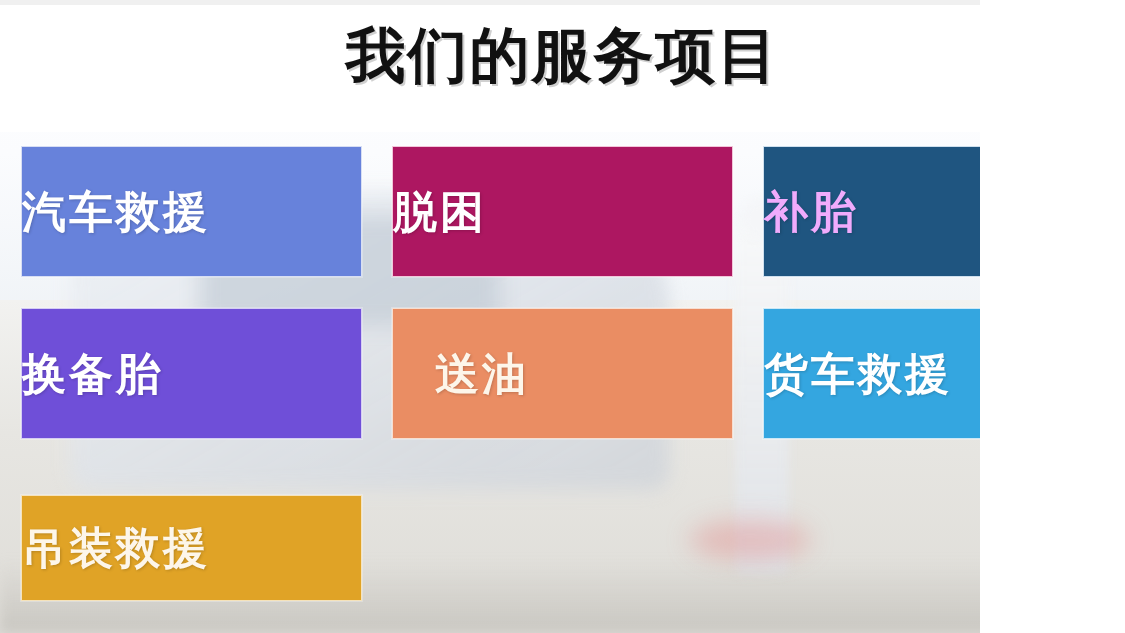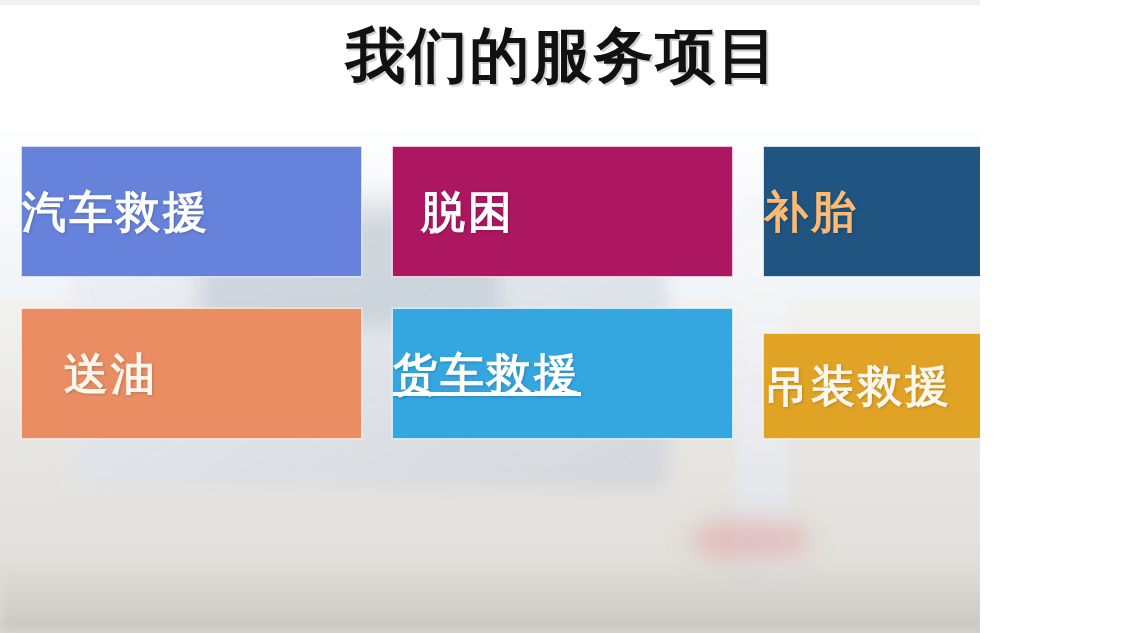--- a/index.html
+++ b/index.html
@@ -199,36 +199,39 @@
 
   <div class="title">我们的服务项目</div>
 
   <div class="grid">
 
     <div class="tile" style="background: rgb(103, 130, 219); border-color: rgb(215, 222, 244);">
       <span class="tile-label" style="color: rgb(255, 255, 255);">汽车救援</span>
     </div>
 
 
-    <div class="tile" style="background: rgb(173, 23, 97); border-color: rgb(242, 198, 218); padding-left: 28px;">
+    <div class="tile" style="background: rgb(173, 23, 97); border-color: rgb(242, 198, 218);">
       <span class="tile-label" style="color: rgb(255, 255, 255);">脱困</span>
     </div>
 
     <div class="tile" style="background: rgb(31, 85, 128); border-color: rgb(207, 224, 238);">
-      <span class="tile-label" style="color: #fdba74;">补胎</span>
-    </div>
-
+      <span class="tile-label" style="color: #f0abfc;">补胎</span>
+    </div>
+
+    <div class="tile" style="background: rgb(111, 79, 216); border-color: rgb(213, 205, 244);">
+      <span class="tile-label" style="color: rgb(255, 255, 255);">换备胎</span>
+    </div>
 
     <div class="tile" style="background: rgb(234, 141, 99); border-color: rgb(247, 222, 208);">
       <span class="tile-label warm" style="color: rgb(253, 246, 234); margin-left: 42px;">送油</span>
     </div>
 
 
     <div class="tile" style="background: rgb(52, 166, 224); border-color: rgb(203, 232, 247);">
-      <span class="tile-label" style="color: rgb(255, 255, 255); text-decoration: underline;">货车救援</span>
+      <span class="tile-label" style="color: rgb(255, 255, 255);">货车救援</span>
     </div>
 
     <div class="tile" style="background: rgb(224, 163, 38); border-color: rgb(246, 227, 187); margin-top: 25px;">
       <span class="tile-label warm" style="color: rgb(253, 246, 234);">吊装救援</span>
     </div>
 
   </div>
 </div>
 
 </body></html>

